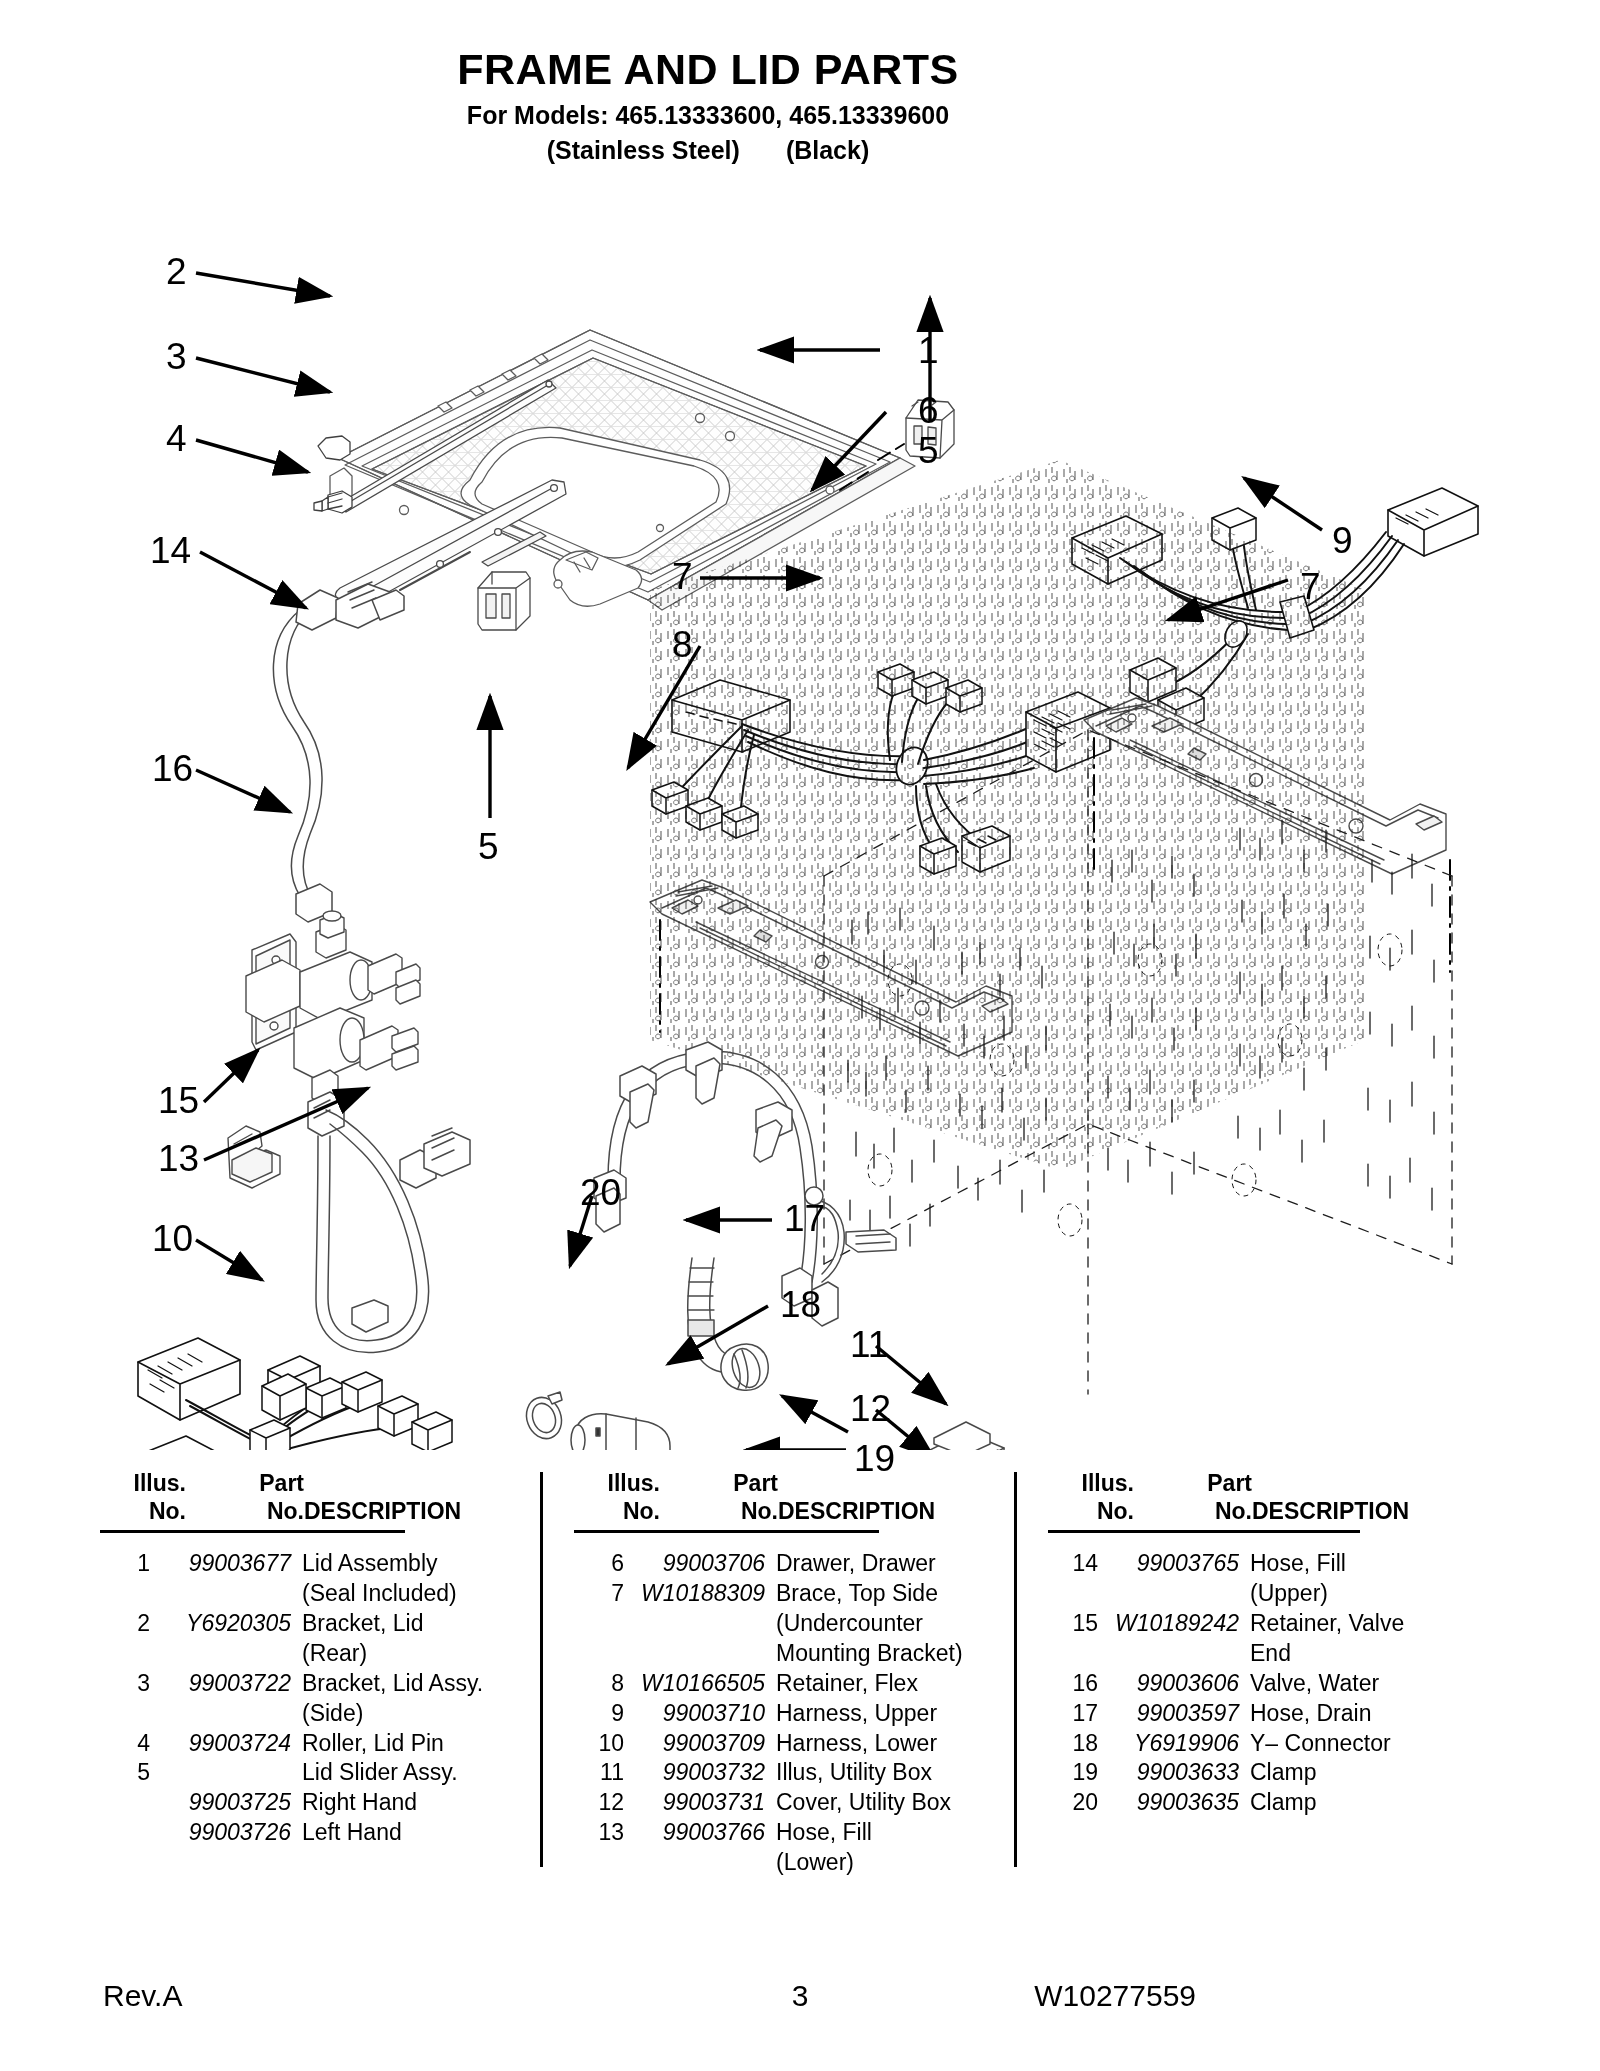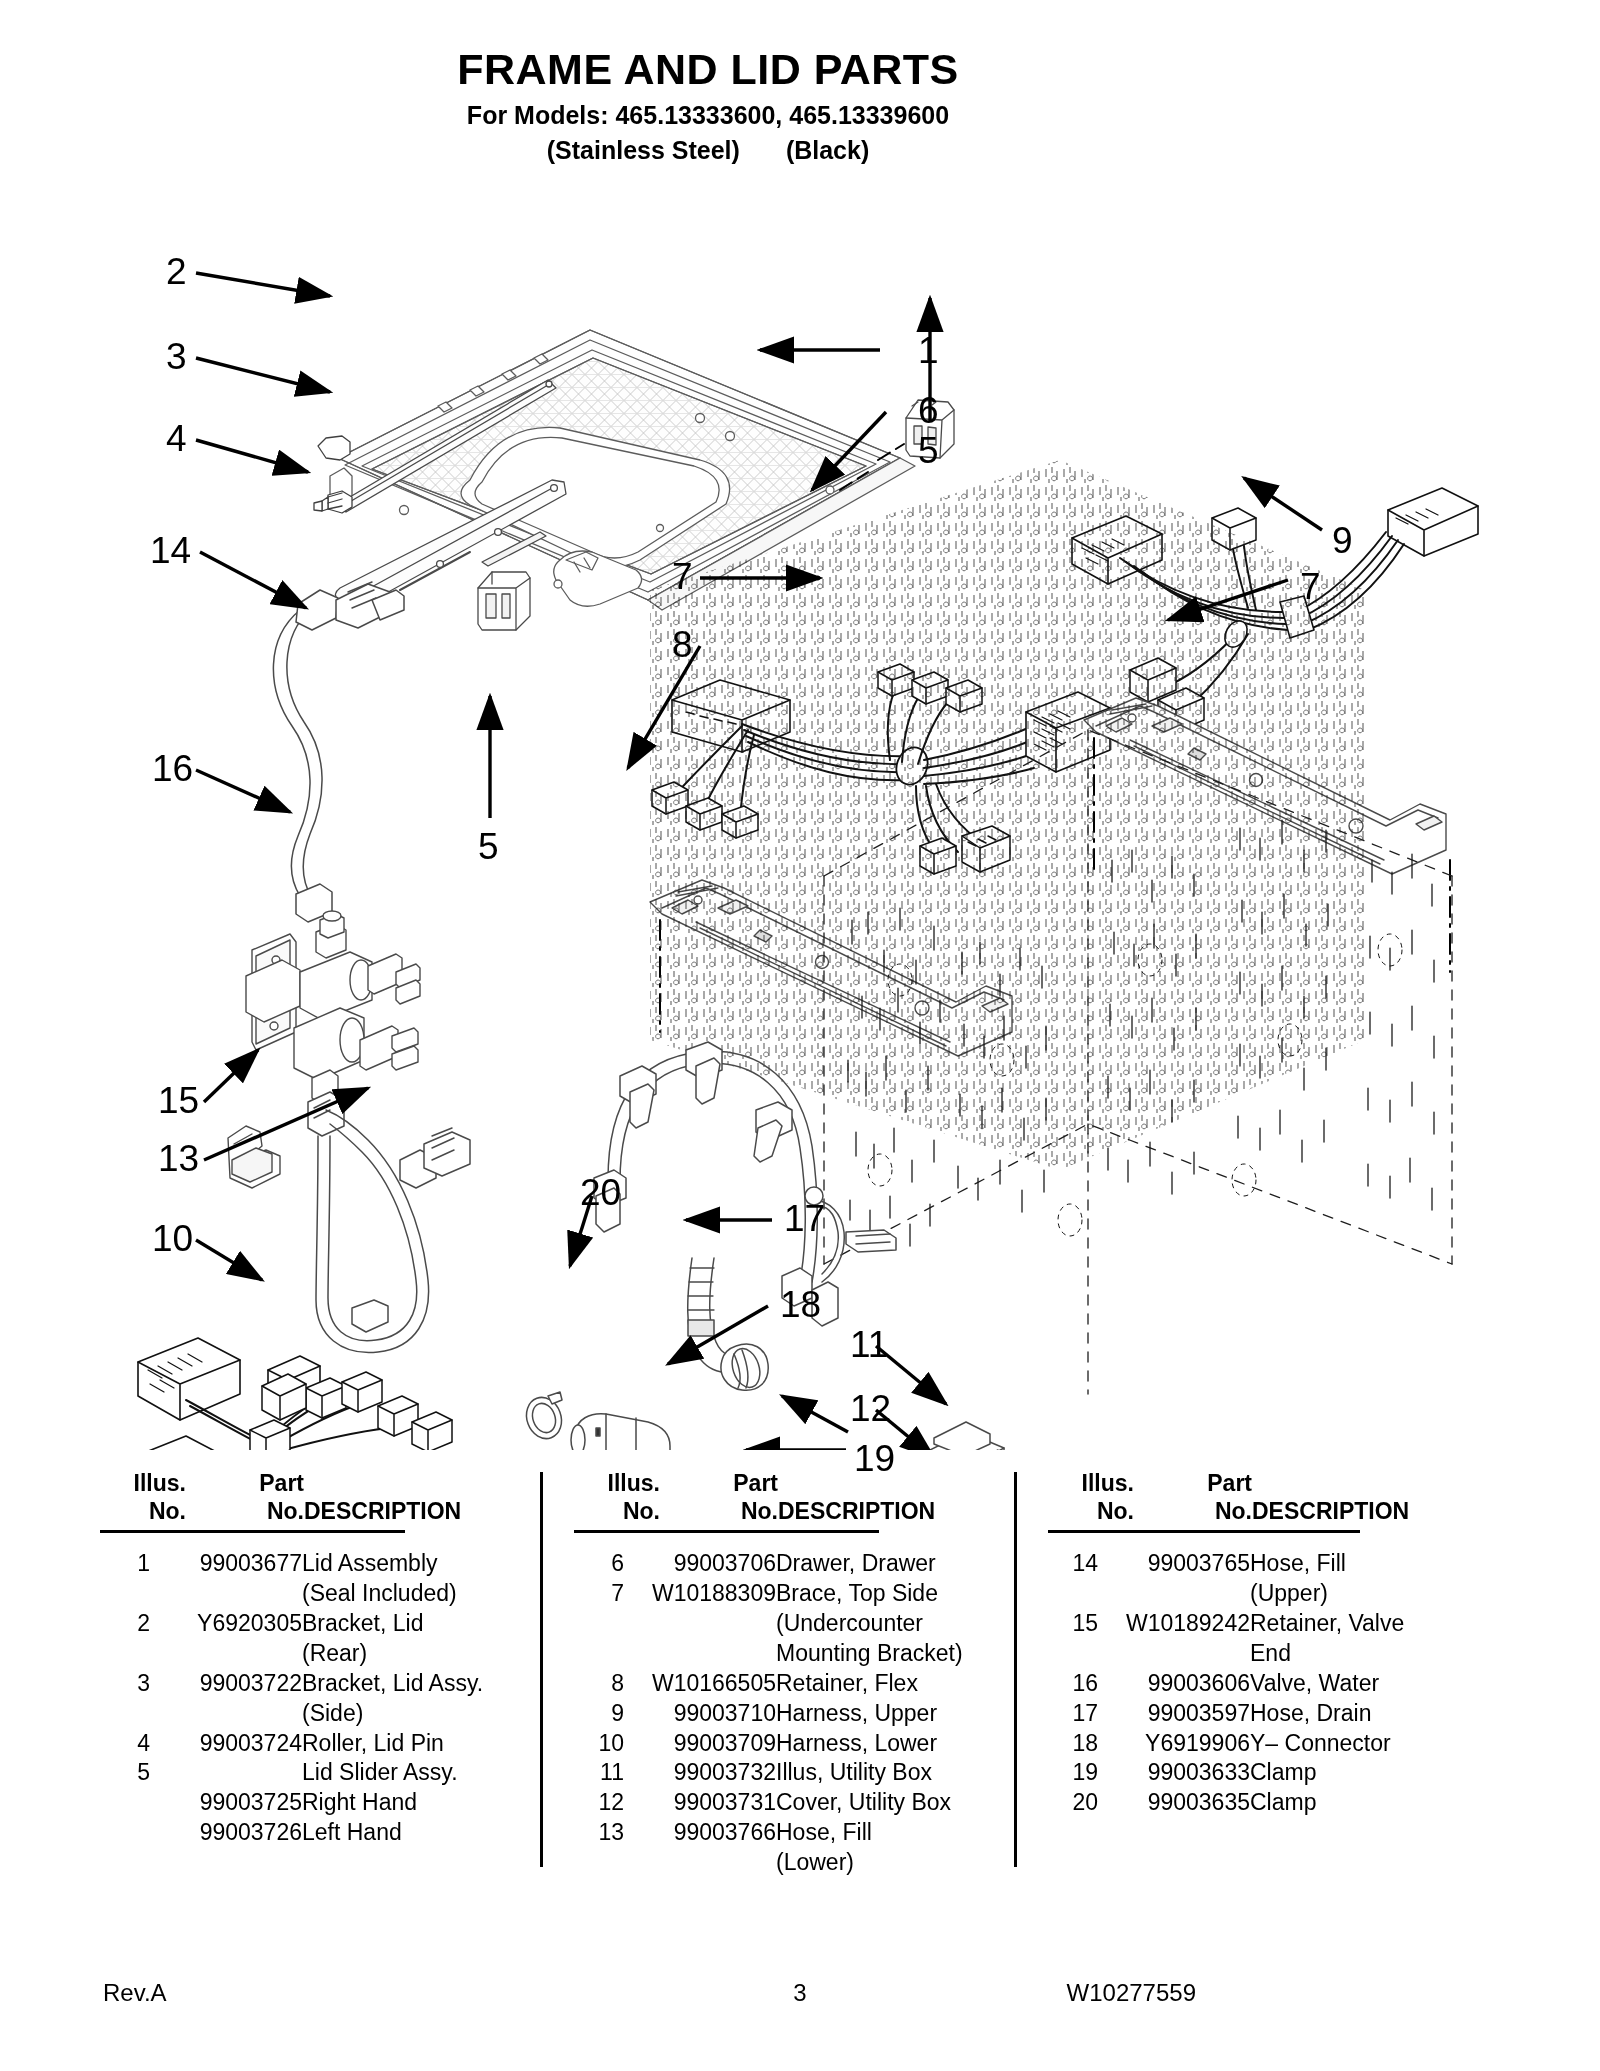--- a/index.html
+++ b/index.html
@@ -112,33 +112,35 @@
     align-items: flex-start;
   }
   .part-row .c-illus {
     width: 60px;
     text-align: right;
     padding-right: 10px;
   }
   .part-row .c-part {
     width: 142px;
     text-align: right;
+    padding-right: 11px;
+    font-style: italic;
   }
   .part-row .c-desc {
     flex: 1;
     text-align: left;
     white-space: pre-line;
   }
 
   
   #footer {
     position: absolute;
     bottom: 58px; left: 0; width: 1296px;
     height: 34px;
-    font-size: 24px;
+    font-size: 30px;
   }
   #footer .f-rev  { position: absolute; left: 103px;  top: 0; }
   #footer .f-page { position: absolute; left: 0; top: 0; width: 1600px; text-align: center; }
   #footer .f-code { position: absolute; right: 100px; top: 0; }
 </style>
 </head>
 <body>
 
 <div id="header">
   <h1 id="doc-title">FRAME AND LID PARTS</h1>

